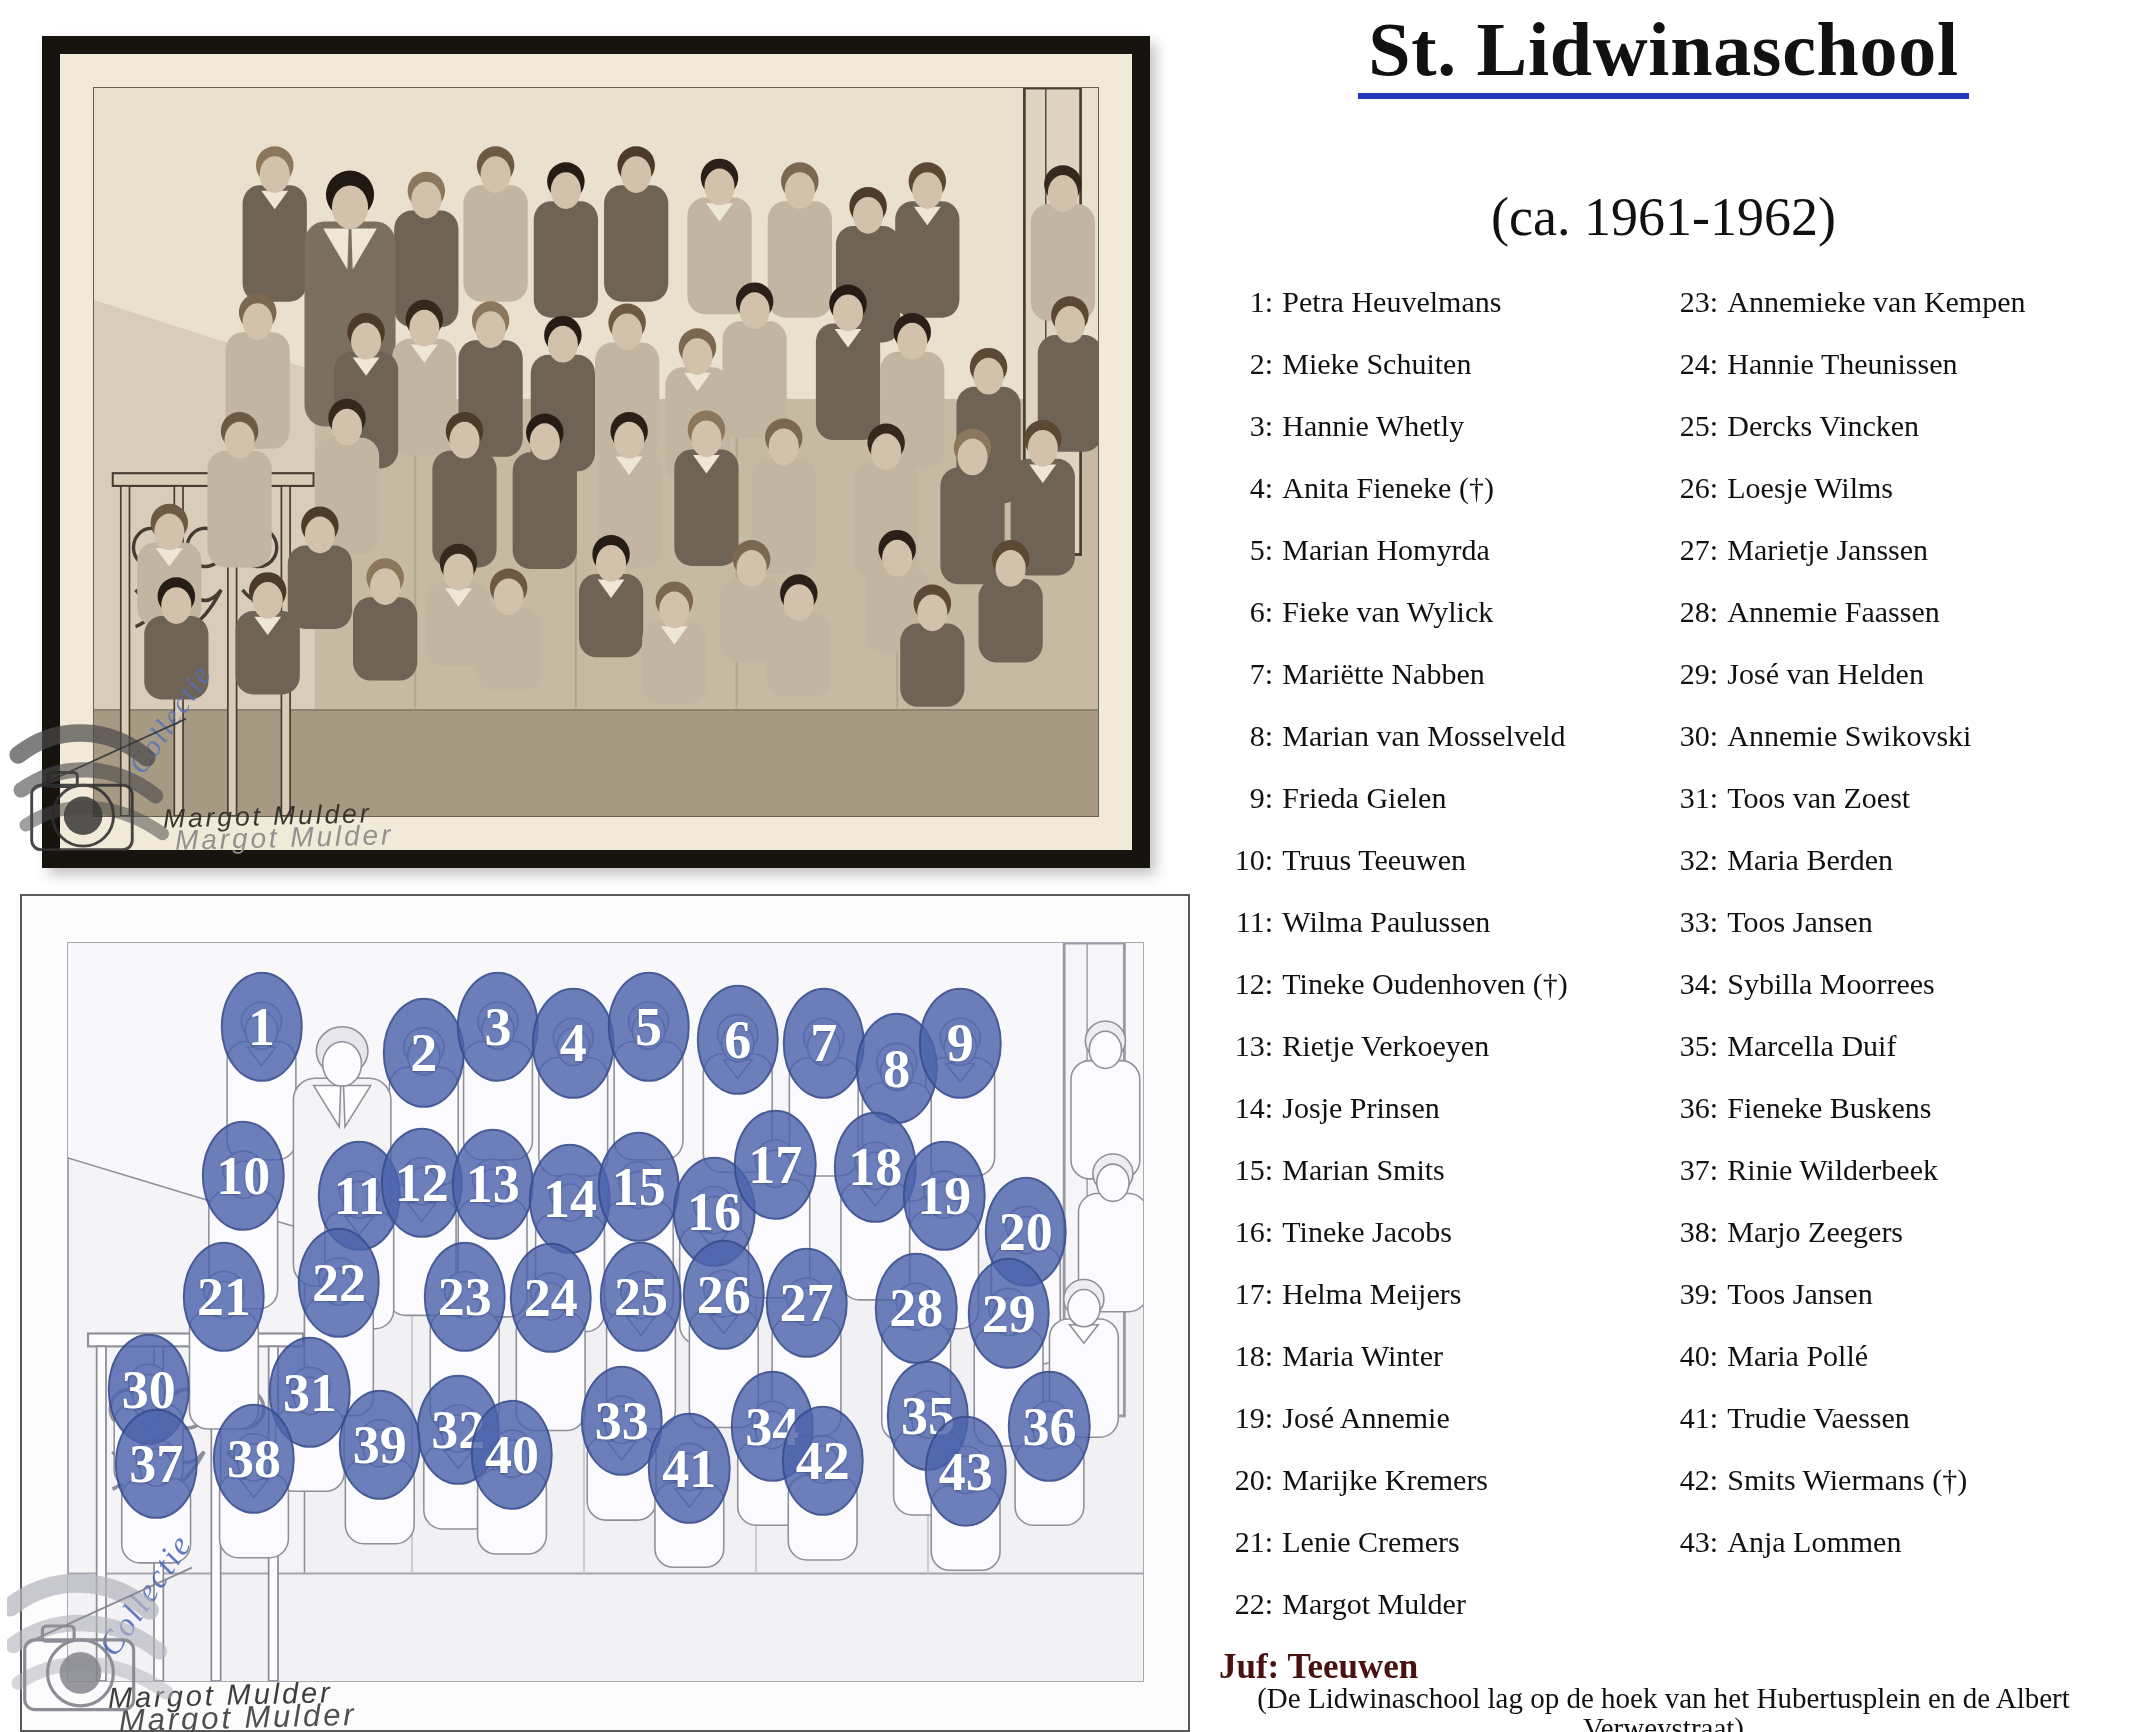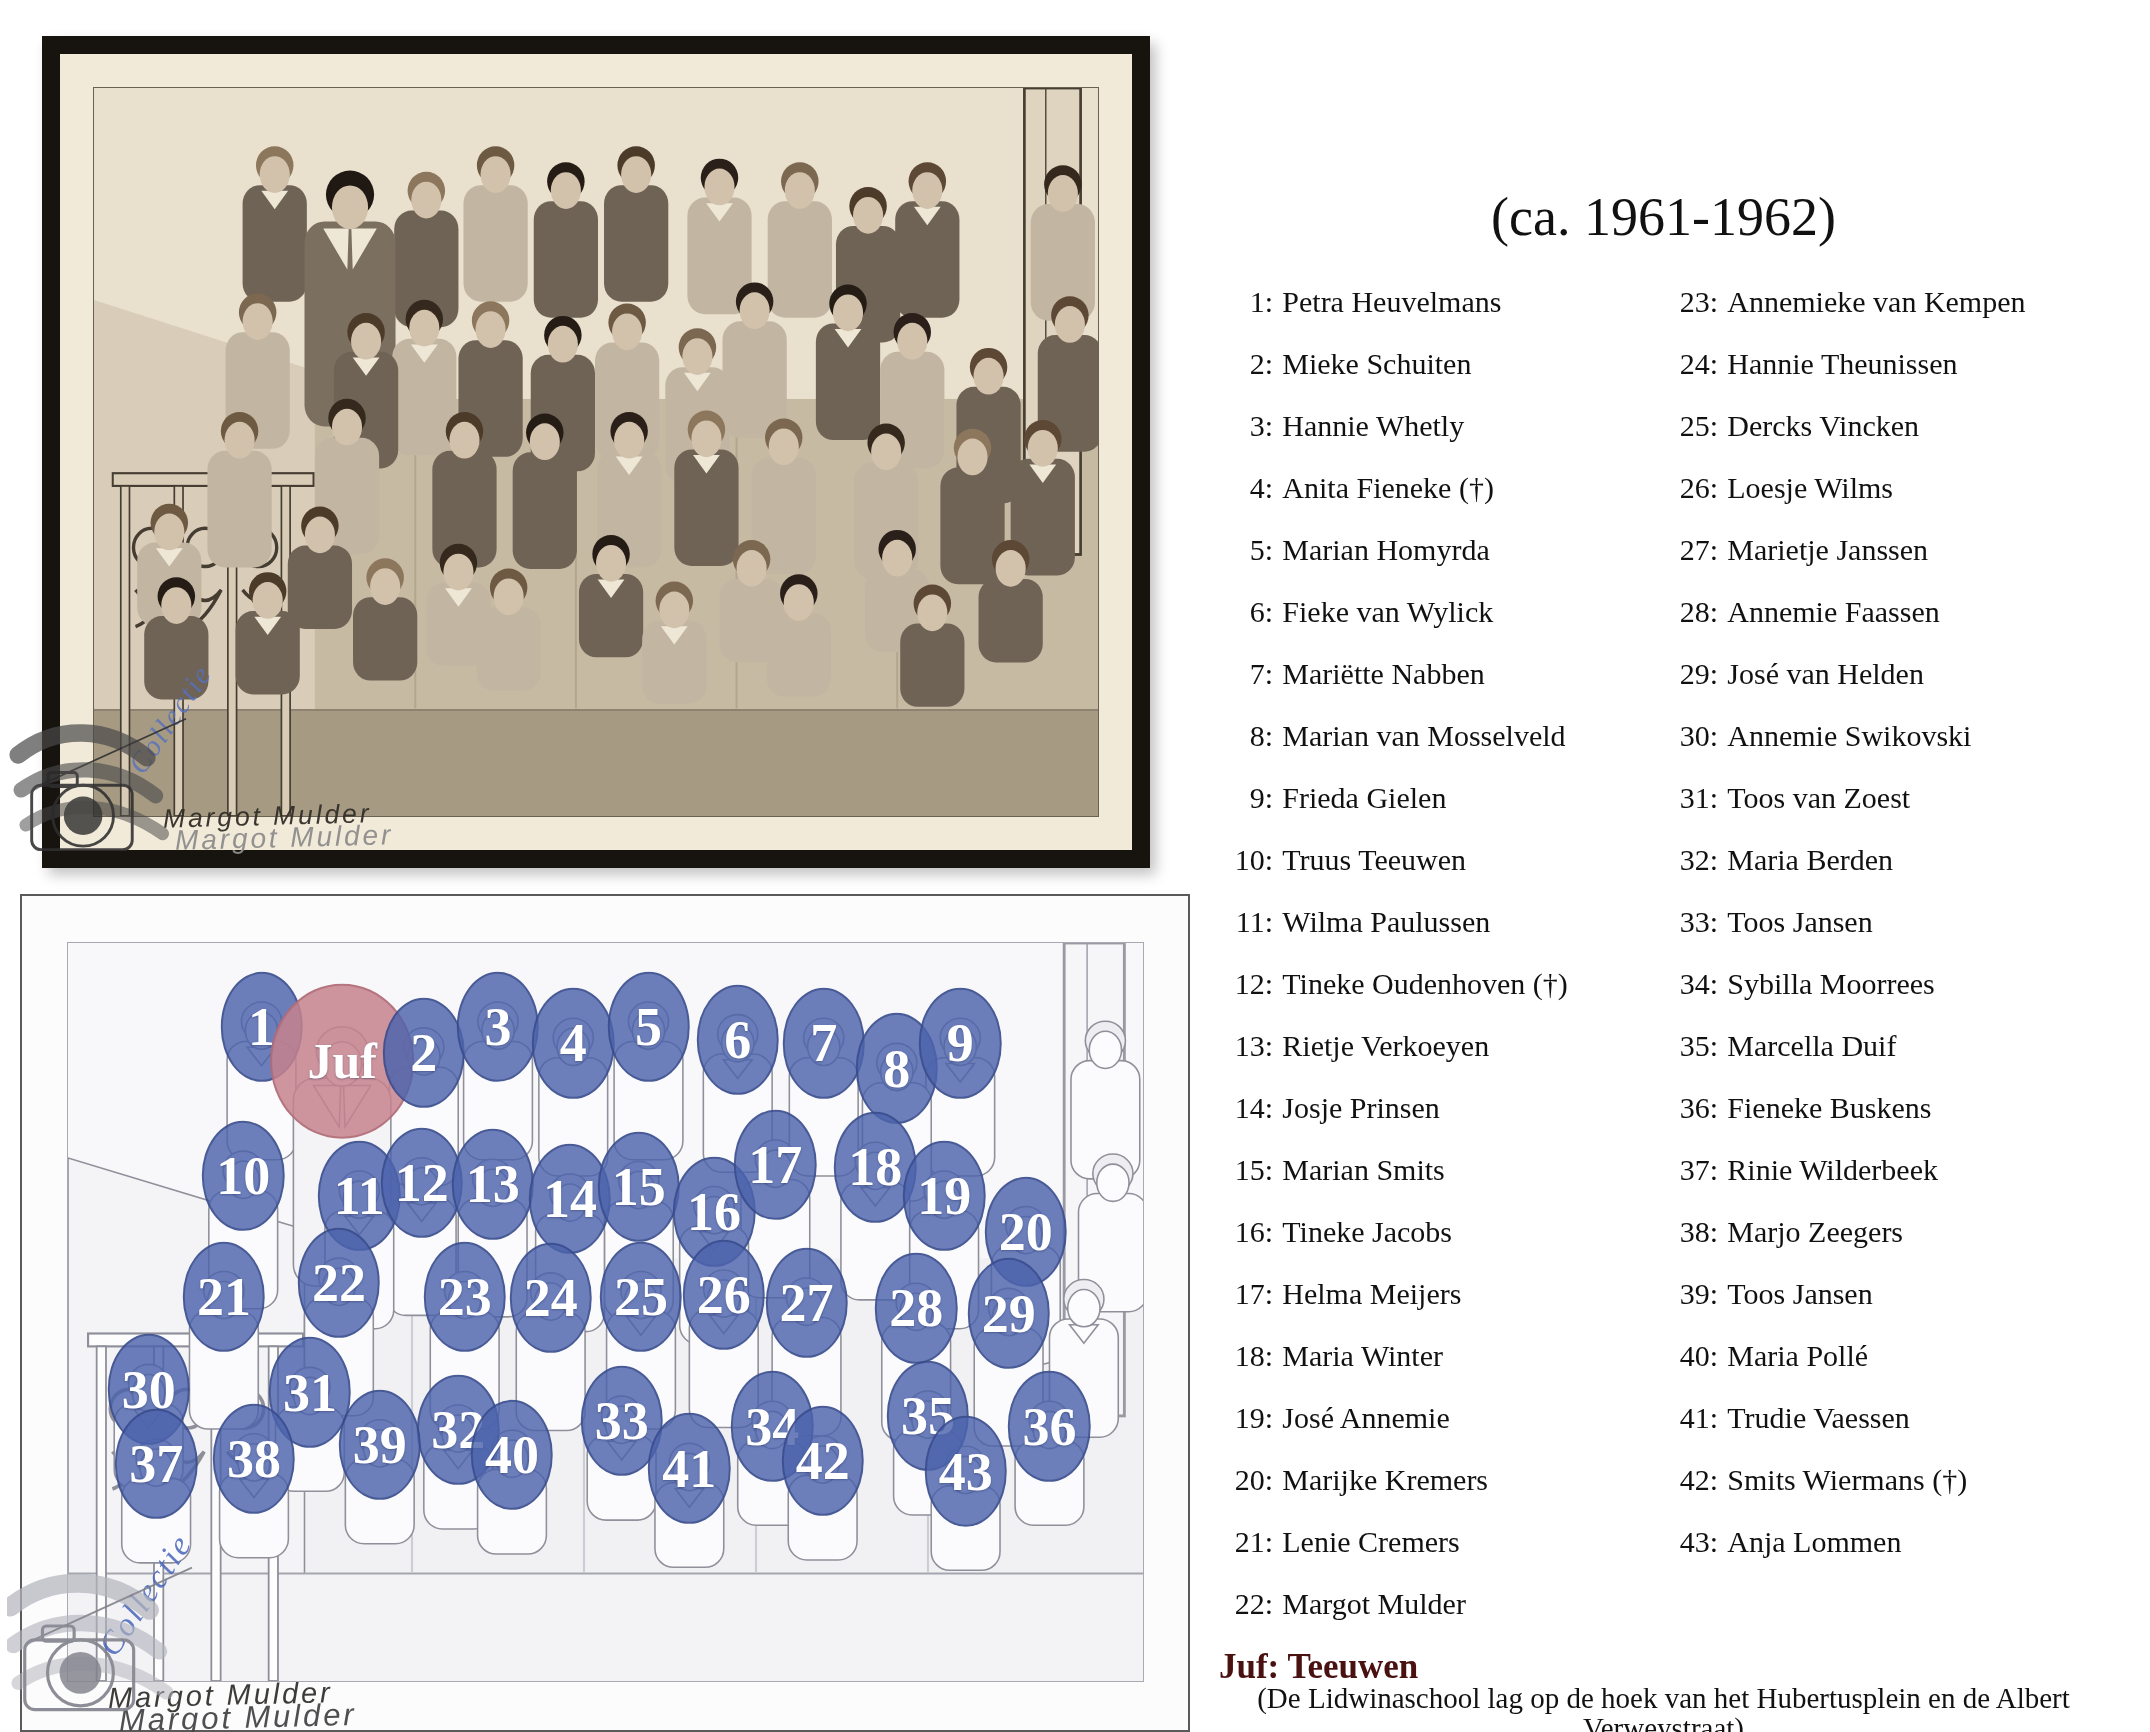--- a/index.html
+++ b/index.html
@@ -455,21 +455,20 @@
           <polygon points="847,761.3600000000001 867,787.3600000000001 887,761.3600000000001" fill="#fdfdfe" stroke="#90909b" stroke-width="2.2"></polygon>
           <ellipse cx="867" cy="725.3600000000001" rx="28" ry="27" fill="#ededf2" stroke="#90909b" stroke-width="2.2"></ellipse>
           <ellipse cx="867" cy="738.3600000000001" rx="22.5" ry="26" fill="#fcfcfe" stroke="#90909b" stroke-width="2.2"></ellipse>
           <rect x="1204.5" y="757.48" width="96" height="118" rx="26" fill="#fbfbfd" stroke="#90909b" stroke-width="2.2"></rect>
           <ellipse cx="1252.5" cy="729.48" rx="28" ry="27" fill="#ededf2" stroke="#90909b" stroke-width="2.2"></ellipse>
           <ellipse cx="1252.5" cy="742.48" rx="22.5" ry="26" fill="#fcfcfe" stroke="#90909b" stroke-width="2.2"></ellipse>
         </svg>
       </div>
     <div id="markers" style="position:absolute;inset:0;">
         <div class="marker" style="left: 18%; top: 11.4%; background: rgba(76, 99, 172, 0.82); border: 2.2px solid rgba(43, 62, 120, 0.55); color: rgb(255, 255, 255);">1</div>
-        <div class="marker teacher" style="left: 25.5%; top: 16%; background: rgba(198, 130, 141, 0.85); border: 2.2px solid rgba(165, 95, 105, 0.6); color: rgb(255, 255, 255);">Juf</div>
         <div class="marker" style="left: 33.1%; top: 14.9%; background: rgba(76, 99, 172, 0.82); border: 2.2px solid rgba(43, 62, 120, 0.55); color: rgb(255, 255, 255);">2</div>
         <div class="marker" style="left: 40%; top: 11.4%; background: rgba(76, 99, 172, 0.82); border: 2.2px solid rgba(43, 62, 120, 0.55); color: rgb(255, 255, 255);">3</div>
         <div class="marker" style="left: 47%; top: 13.6%; background: rgba(76, 99, 172, 0.82); border: 2.2px solid rgba(43, 62, 120, 0.55); color: rgb(255, 255, 255);">4</div>
         <div class="marker" style="left: 54%; top: 11.4%; background: rgba(76, 99, 172, 0.82); border: 2.2px solid rgba(43, 62, 120, 0.55); color: rgb(255, 255, 255);">5</div>
         <div class="marker" style="left: 62.3%; top: 13.1%; background: rgba(76, 99, 172, 0.82); border: 2.2px solid rgba(43, 62, 120, 0.55); color: rgb(255, 255, 255);">6</div>
         <div class="marker" style="left: 70.3%; top: 13.6%; background: rgba(76, 99, 172, 0.82); border: 2.2px solid rgba(43, 62, 120, 0.55); color: rgb(255, 255, 255);">7</div>
         <div class="marker" style="left: 77.1%; top: 17%; background: rgba(76, 99, 172, 0.82); border: 2.2px solid rgba(43, 62, 120, 0.55); color: rgb(255, 255, 255);">8</div>
         <div class="marker" style="left: 83%; top: 13.6%; background: rgba(76, 99, 172, 0.82); border: 2.2px solid rgba(43, 62, 120, 0.55); color: rgb(255, 255, 255);">9</div>
         <div class="marker" style="left: 16.3%; top: 31.6%; background: rgba(76, 99, 172, 0.82); border: 2.2px solid rgba(43, 62, 120, 0.55); color: rgb(255, 255, 255);">10</div>
         <div class="marker" style="left: 27.1%; top: 34.3%; background: rgba(76, 99, 172, 0.82); border: 2.2px solid rgba(43, 62, 120, 0.55); color: rgb(255, 255, 255);">11</div>
@@ -517,20 +516,23 @@
     <path d="M10,130 C80,80 170,85 240,140" stroke="#b4b4bd" stroke-width="26" fill="none" opacity="0.7" stroke-linecap="round"></path>
     <path d="M18,190 C85,145 175,150 252,205" stroke="#b4b4bd" stroke-width="22" fill="none" opacity="0.6" stroke-linecap="round"></path>
     <rect x="28" y="122" width="172" height="110" rx="16" fill="none" stroke="#82828c" stroke-width="5"></rect>
     <rect x="56" y="100" width="50" height="24" rx="6" fill="none" stroke="#82828c" stroke-width="5"></rect>
     <circle cx="116" cy="174" r="52" fill="none" stroke="#82828c" stroke-width="5"></circle>
     <circle cx="116" cy="174" r="33" fill="#82828c" opacity="0.92"></circle>
     <line x1="42" y1="122" x2="292" y2="8" stroke="#82828c" stroke-width="3"></line>
   </svg></div>
 
 <div class="side">
+  <div class="title-wrap">
+    <span class="title" style="border-bottom-color: rgb(38, 54, 189);">St. Lidwinaschool</span>
+  </div>
   <div class="period">(ca. 1961-1962)</div>
 
   <div class="legend-col" id="legend-left">
       <div class="row">
         <span class="num">1</span>
         <span class="nm">Petra Heuvelmans</span>
       </div>
       <div class="row">
         <span class="num">2</span>
         <span class="nm">Mieke Schuiten</span>

